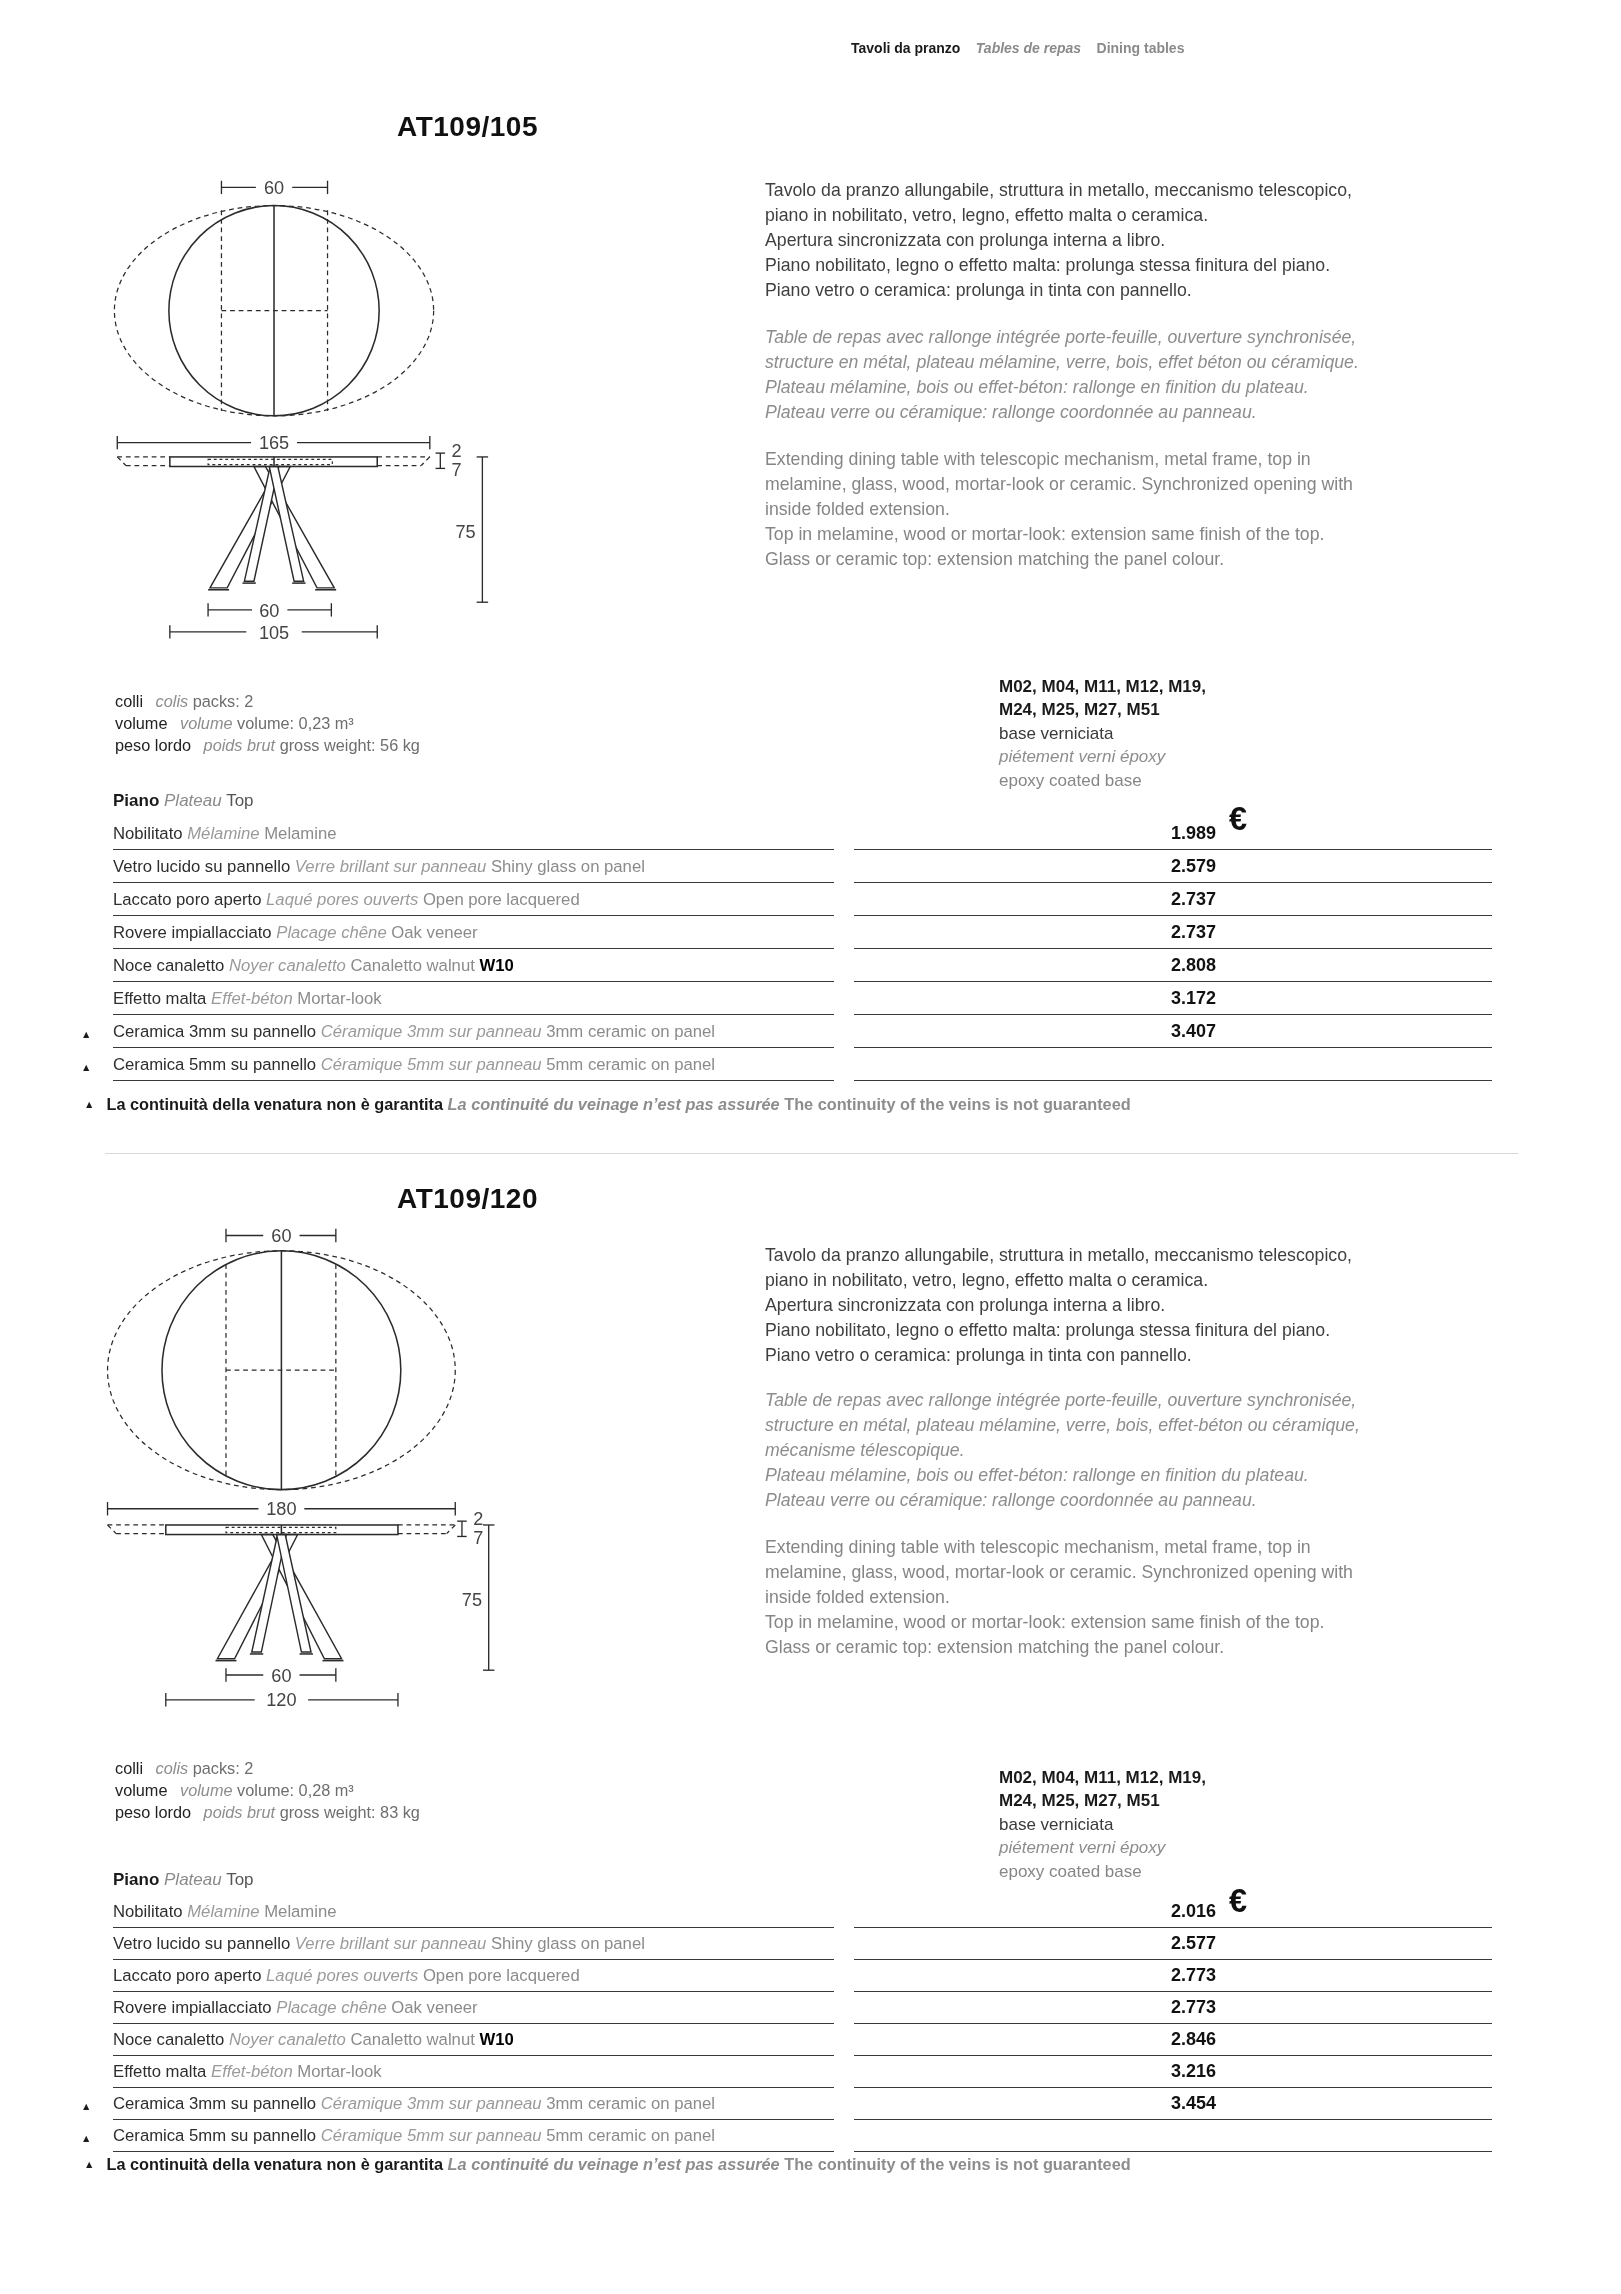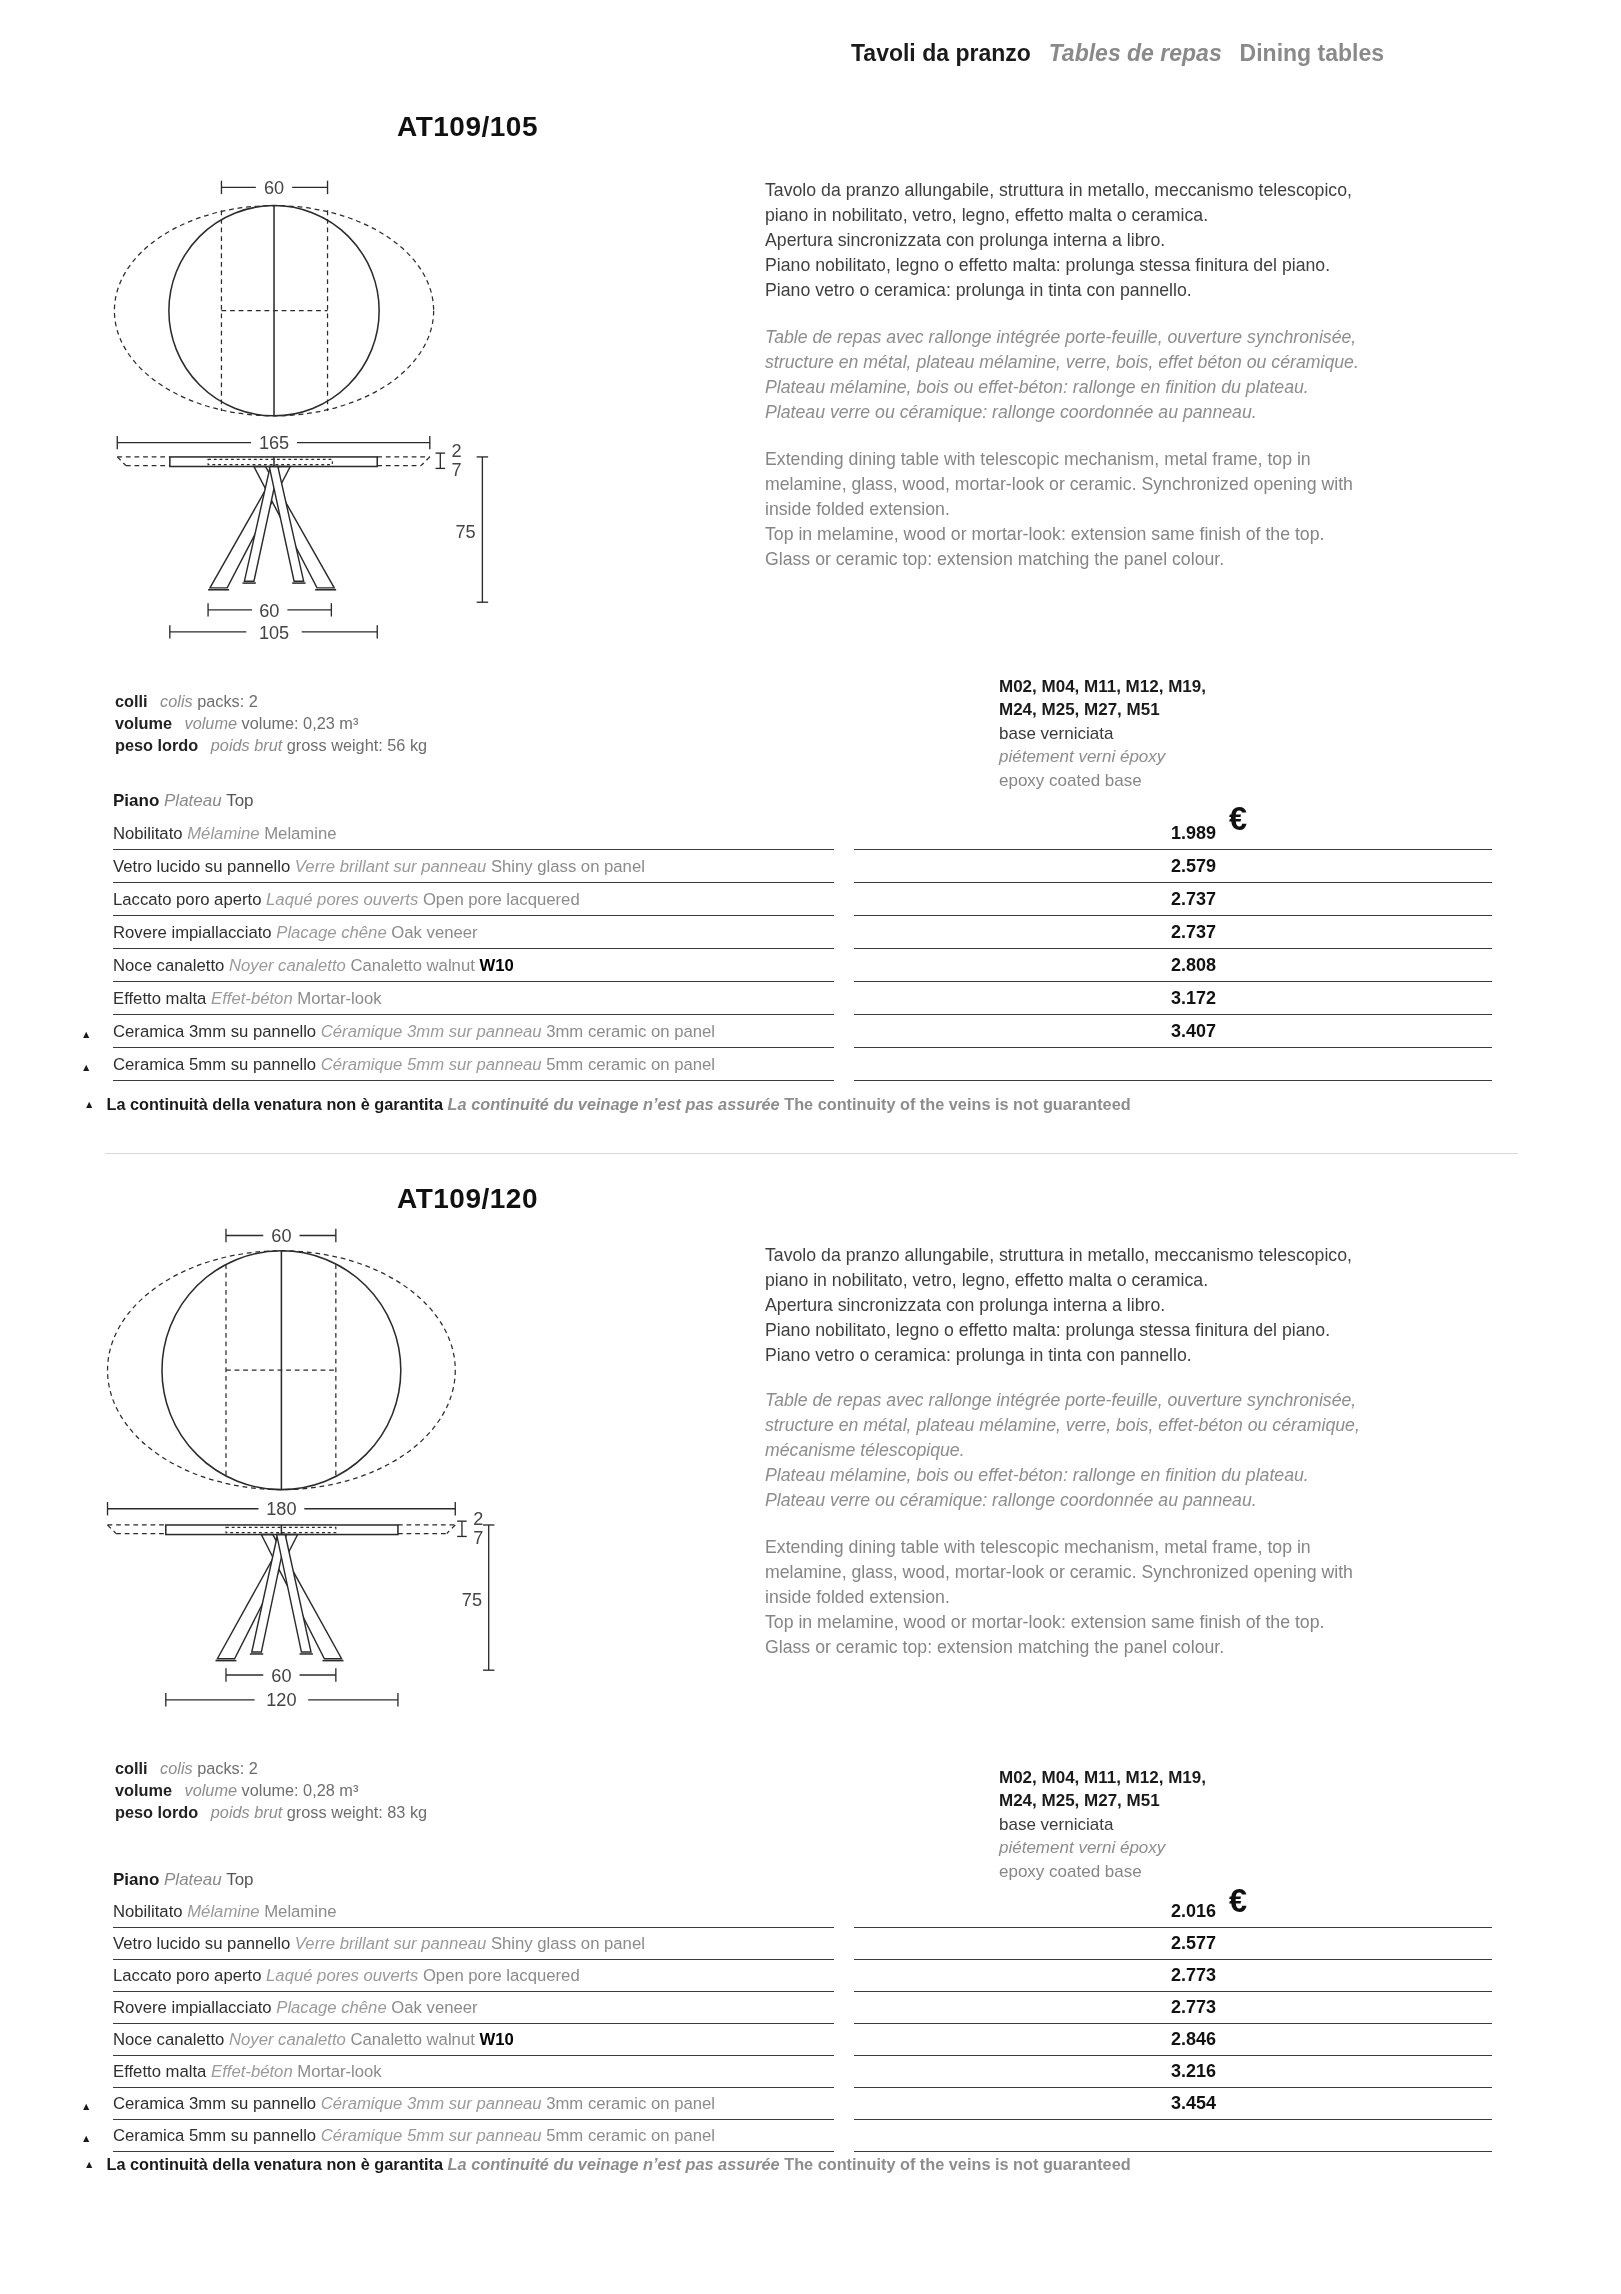--- a/index.html
+++ b/index.html
@@ -1,35 +1,35 @@
 <!DOCTYPE html>
 <html><head>
 <meta charset="utf-8">
 <style>
   html,body{margin:0;padding:0;background:#e8e8e8;}
   #page{position:relative;width:1621px;height:2294px;background:#ffffff;margin:0 auto;
         font-family:"Liberation Sans",sans-serif;overflow:hidden;}
 
   
-  .pghead{position:absolute;top:40px;left:851px;font-size:23px;font-weight:bold;white-space:nowrap;}
+  .pghead{position:absolute;top:40px;left:851px;font-size:14px;font-weight:bold;white-space:nowrap;}
   .pghead .h-it{color:#1a1a1a;}
   .pghead .h-fr{color:#8a8a8a;font-style:italic;margin-left:11.5px;}
   .pghead .h-en{color:#8a8a8a;margin-left:11.5px;}
 
   .ptitle{position:absolute;left:397px;font-size:28px;font-weight:bold;color:#111;letter-spacing:0.5px;}
 
   
   .desc{position:absolute;left:765px;width:726px;white-space:pre-line;font-size:17.7px;line-height:25px;}
   .desc-it{color:#3f3f3f;}
   .desc-fr{color:#8d8d8d;font-style:italic;}
   .desc-en{color:#858585;}
 
   
   .pack{position:absolute;left:115px;font-size:16.3px;line-height:22px;white-space:nowrap;}
-  .pack .pk-it{font-weight:bold;color:#222;font-style:normal;}
+  .pack .pk-it{font-weight:normal;color:#222;font-style:normal;}
   .pack .pk-fr{color:#8d8d8d;font-style:italic;margin-left:8px;}
   .pack .pk-en{color:#6e6e6e;}
 
   
   .base{position:absolute;left:999px;width:344px;text-align:left;font-size:17px;line-height:23.4px;}
   .base .b-codes{font-weight:bold;color:#1a1a1a;}
   .base .b-it{color:#3a3a3a;}
   .base .b-fr{color:#8d8d8d;font-style:italic;}
   .base .b-en{color:#868686;}
 

